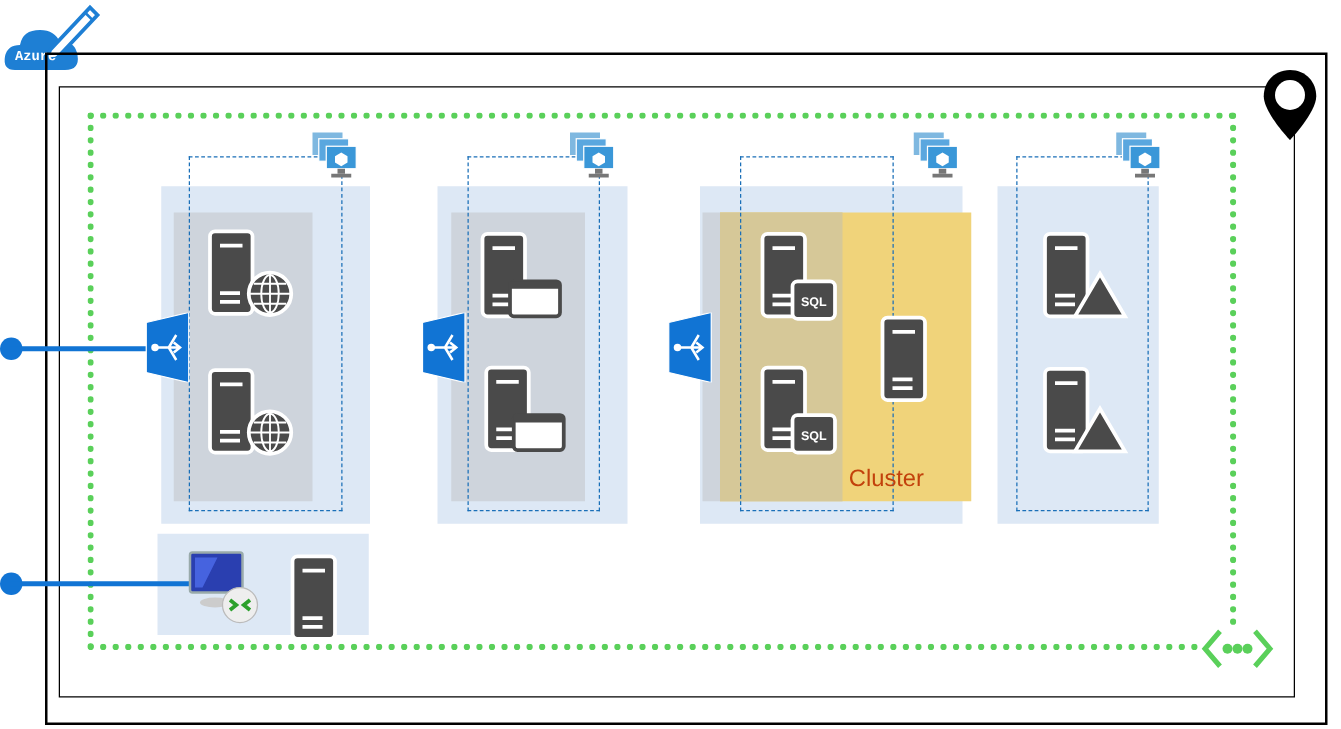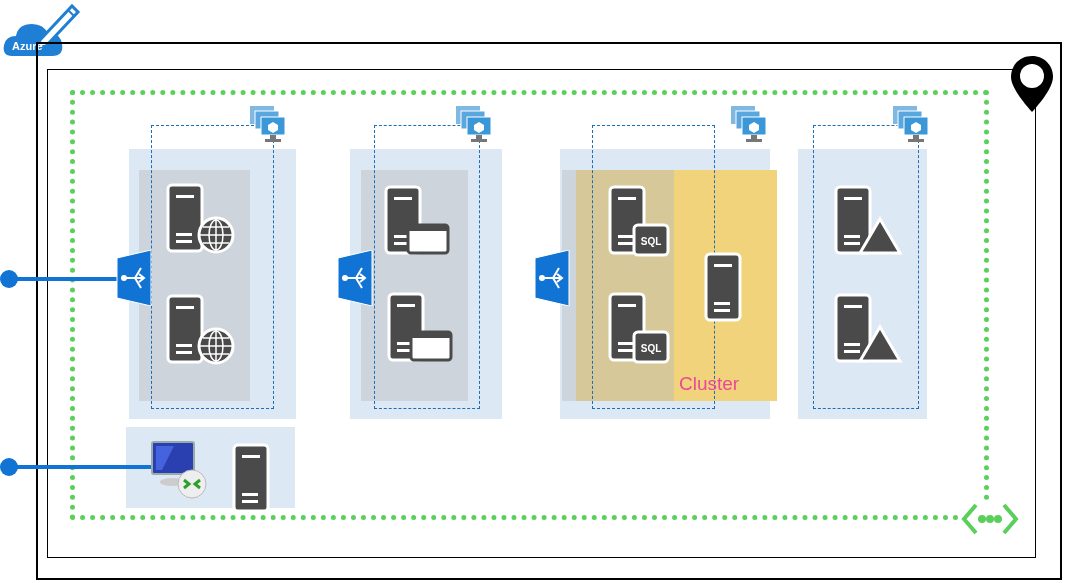--- a/index.html
+++ b/index.html
@@ -6,29 +6,29 @@
   body { width:1073px; height:583px; position:relative; overflow:hidden; font-family:"Liberation Sans", sans-serif; }
   .abs { position:absolute; }
   .outer-frame { left:36px; top:42px; width:1026px; height:538px; border:2px solid #000; box-sizing:border-box; }
   .region-frame { left:47px; top:69px; width:989px; height:489px; border:1.5px solid #000; box-sizing:border-box; }
   .vnet-dots { left:70px; top:90px; width:919px; height:430px; box-sizing:border-box; border:5px dotted #5ad05a; border-radius:2px; }
   .tier-bg { background:#dde8f5; }
   .subnet-bg { background:#ced4dc; }
   .avset { border:1px dashed #1a6fb8; box-sizing:border-box; }
   .cluster { background:#f0d37a; }
   .cluster-overlap { background:#d6c898; }
-  .cluster-label { font-size:19px; color:#ec4899; font-family:"Liberation Sans", sans-serif; }
+  .cluster-label { font-size:19px; color:#c2410c; font-family:"Liberation Sans", sans-serif; }
   .wire { background:#1174d4; height:4px; }
   .dot { width:18px; height:18px; border-radius:50%; background:#1174d4; }
   svg { display:block; }
 </style>
 </head>
 <body>
 
-<div class="abs" style="left:2px;top:0px;width:80px;height:58px;">
+<div class="abs" style="left:2px;top:0px;width:80px;height:58px;font-family:Liberation Mono, monospace;">
   <svg width="80" height="58" viewBox="0 0 80 58">
     <path d="M10 56 Q0 56 2 45 Q4 36 14 36 Q16 24 30 24 Q42 24 46 34 Q58 32 60 44 Q62 56 50 56 Z" fill="#1e7fd4"></path>
     <path d="M38 40 L70 6 L76 12 L44 46 L36 48 Z" fill="#fff" stroke="#1e7fd4" stroke-width="3"></path>
     <path d="M66 10 L72 16" stroke="#1e7fd4" stroke-width="2"></path>
   </svg>
   <div class="abs" style="left:10px;top:40px;font-size:11px;font-weight:bold;color:#fff;">Azure</div>
 </div>
 
 <div class="abs outer-frame"></div>
 <div class="abs region-frame"></div>

